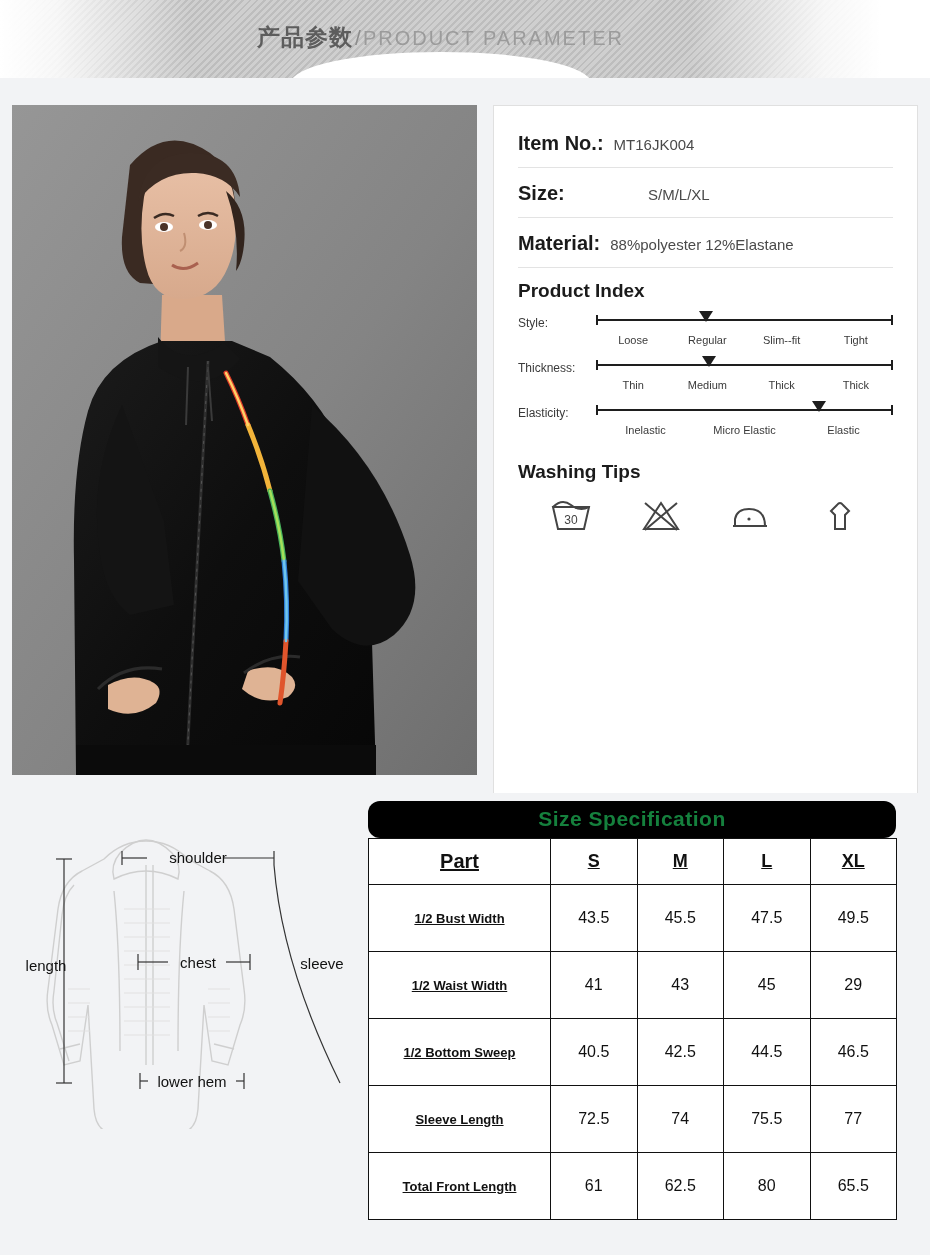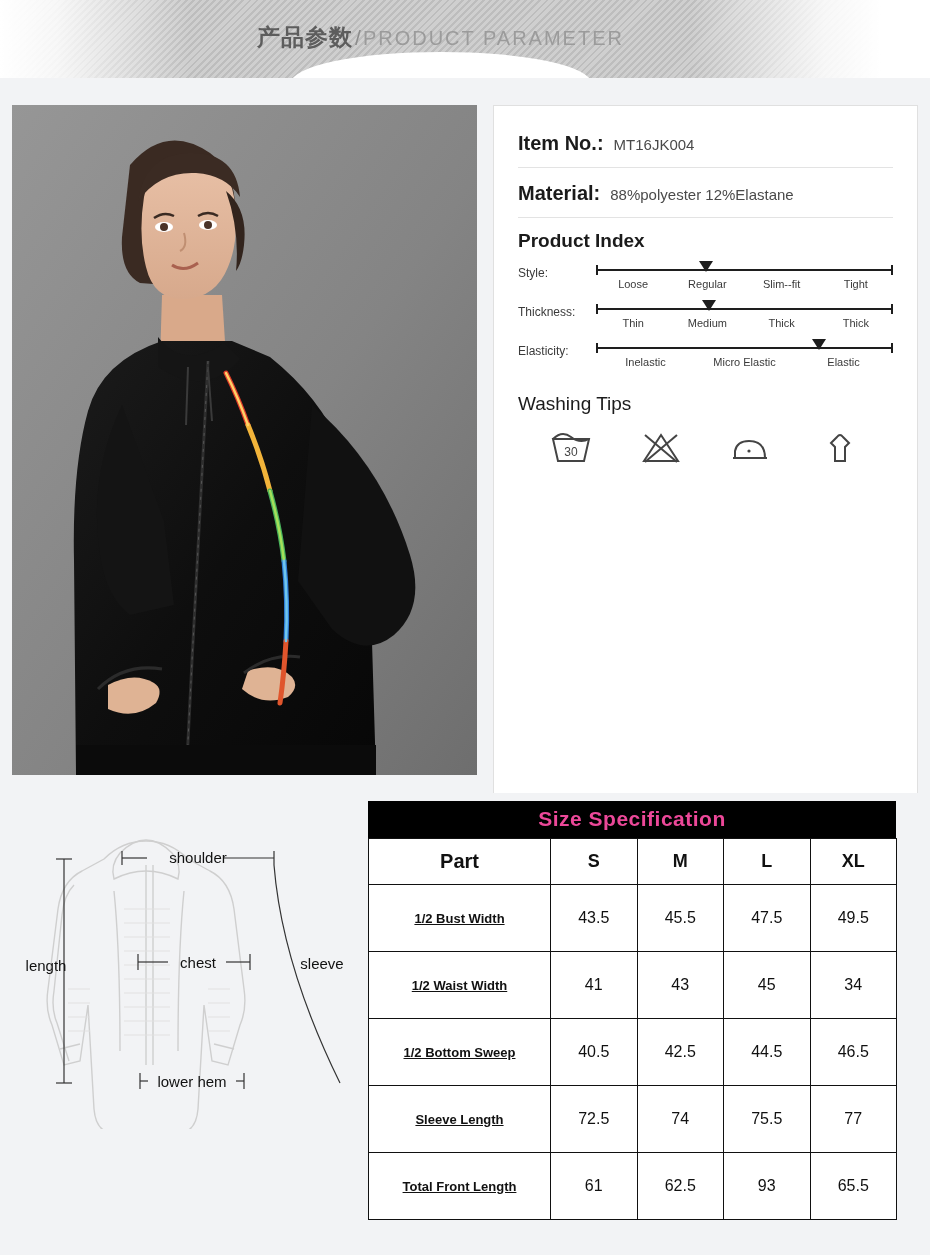--- a/index.html
+++ b/index.html
@@ -189,34 +189,34 @@
     position: absolute;
     top: -3px;
     width: 0; height: 0;
     border-left: 7px solid transparent;
     border-right: 7px solid transparent;
     border-top: 11px solid #1e1e1e;
     transform: translateX(-7px);
   }
   .ticks {
     display: flex;
-    margin-top: 4px;
+    margin-top: 10px;
   }
   .ticks span {
     font-size: 11px;
     color: #3a3a3a;
     text-align: center;
     flex: 1;
   }
 
   
   .wash-block { padding-top: 10px; }
   .wash-title {
     font-size: 19px;
-    font-weight: normal;
+    font-weight: bold;
     color: #1b1b1b;
     margin-bottom: 6px;
   }
   .wash-icons {
     display: flex;
     justify-content: space-around;
     align-items: center;
     padding: 6px 16px 0 16px;
     gap: 16px;
   }
@@ -237,42 +237,44 @@
     height: 330px;
   }
   .table-wrap {
     position: absolute;
     left: 368px;
     top: 8px;
     width: 528px;
   }
   .size-title {
     background: #000000;
-    color: #ec4899;
+    color: #15803d;
     text-align: center;
     font-size: 21px;
     font-weight: bold;
     padding: 6px 0 7px 0;
     letter-spacing: 0.5px;
+    border-radius: 12px;
   }
   table.size {
     border-collapse: collapse;
     width: 528px;
     background: #ffffff;
     table-layout: fixed;
   }
   table.size td, table.size th {
     border: 1px solid #111;
     text-align: center;
     color: #111;
   }
   table.size thead th {
     font-size: 18px;
     font-weight: bold;
     padding: 11px 0;
+    text-decoration: underline;
   }
   table.size thead th.part { font-size: 20px; }
   table.size tbody td {
     font-size: 16px;
     padding: 24px 0;
   }
   table.size tbody td.part-cell {
     font-size: 13px;
     font-weight: bold;
     padding: 10px 4px;
@@ -371,20 +373,24 @@
     </svg>
   </div>
 
   <div class="spec-card">
 
     <div class="spec-row">
       <span class="spec-label">Item No.:</span>
       <span class="spec-value">MT16JK004</span>
     </div>
 
+    <div class="spec-row">
+      <span class="spec-label wide">Size:</span>
+      <span class="spec-value">S/M/L/XL</span>
+    </div>
 
     <div class="spec-row">
       <span class="spec-label">Material:</span>
       <span class="spec-value">88%polyester 12%Elastane</span>
     </div>
 
 
     <div class="spec-block">
       <div class="block-title">Product Index</div>
       <div class="index-rows">
@@ -558,39 +564,39 @@
           <td>43.5</td>
           <td>45.5</td>
           <td>47.5</td>
           <td>49.5</td>
         </tr>
         <tr>
           <td class="part-cell">1/2 Waist Width</td>
           <td>41</td>
           <td>43</td>
           <td>45</td>
-          <td>34</td>
+          <td>29</td>
         </tr>
         <tr>
           <td class="part-cell">1/2 Bottom Sweep</td>
           <td>40.5</td>
           <td>42.5</td>
           <td>44.5</td>
           <td>46.5</td>
         </tr>
         <tr>
           <td class="part-cell">Sleeve Length</td>
           <td>72.5</td>
           <td>74</td>
           <td>75.5</td>
           <td>77</td>
         </tr>
         <tr>
           <td class="part-cell">Total Front Length</td>
           <td>61</td>
           <td>62.5</td>
-          <td>93</td>
+          <td>80</td>
           <td>65.5</td>
         </tr>
       </tbody>
     </table>
   </div>
 </div>
 
 </body></html>

